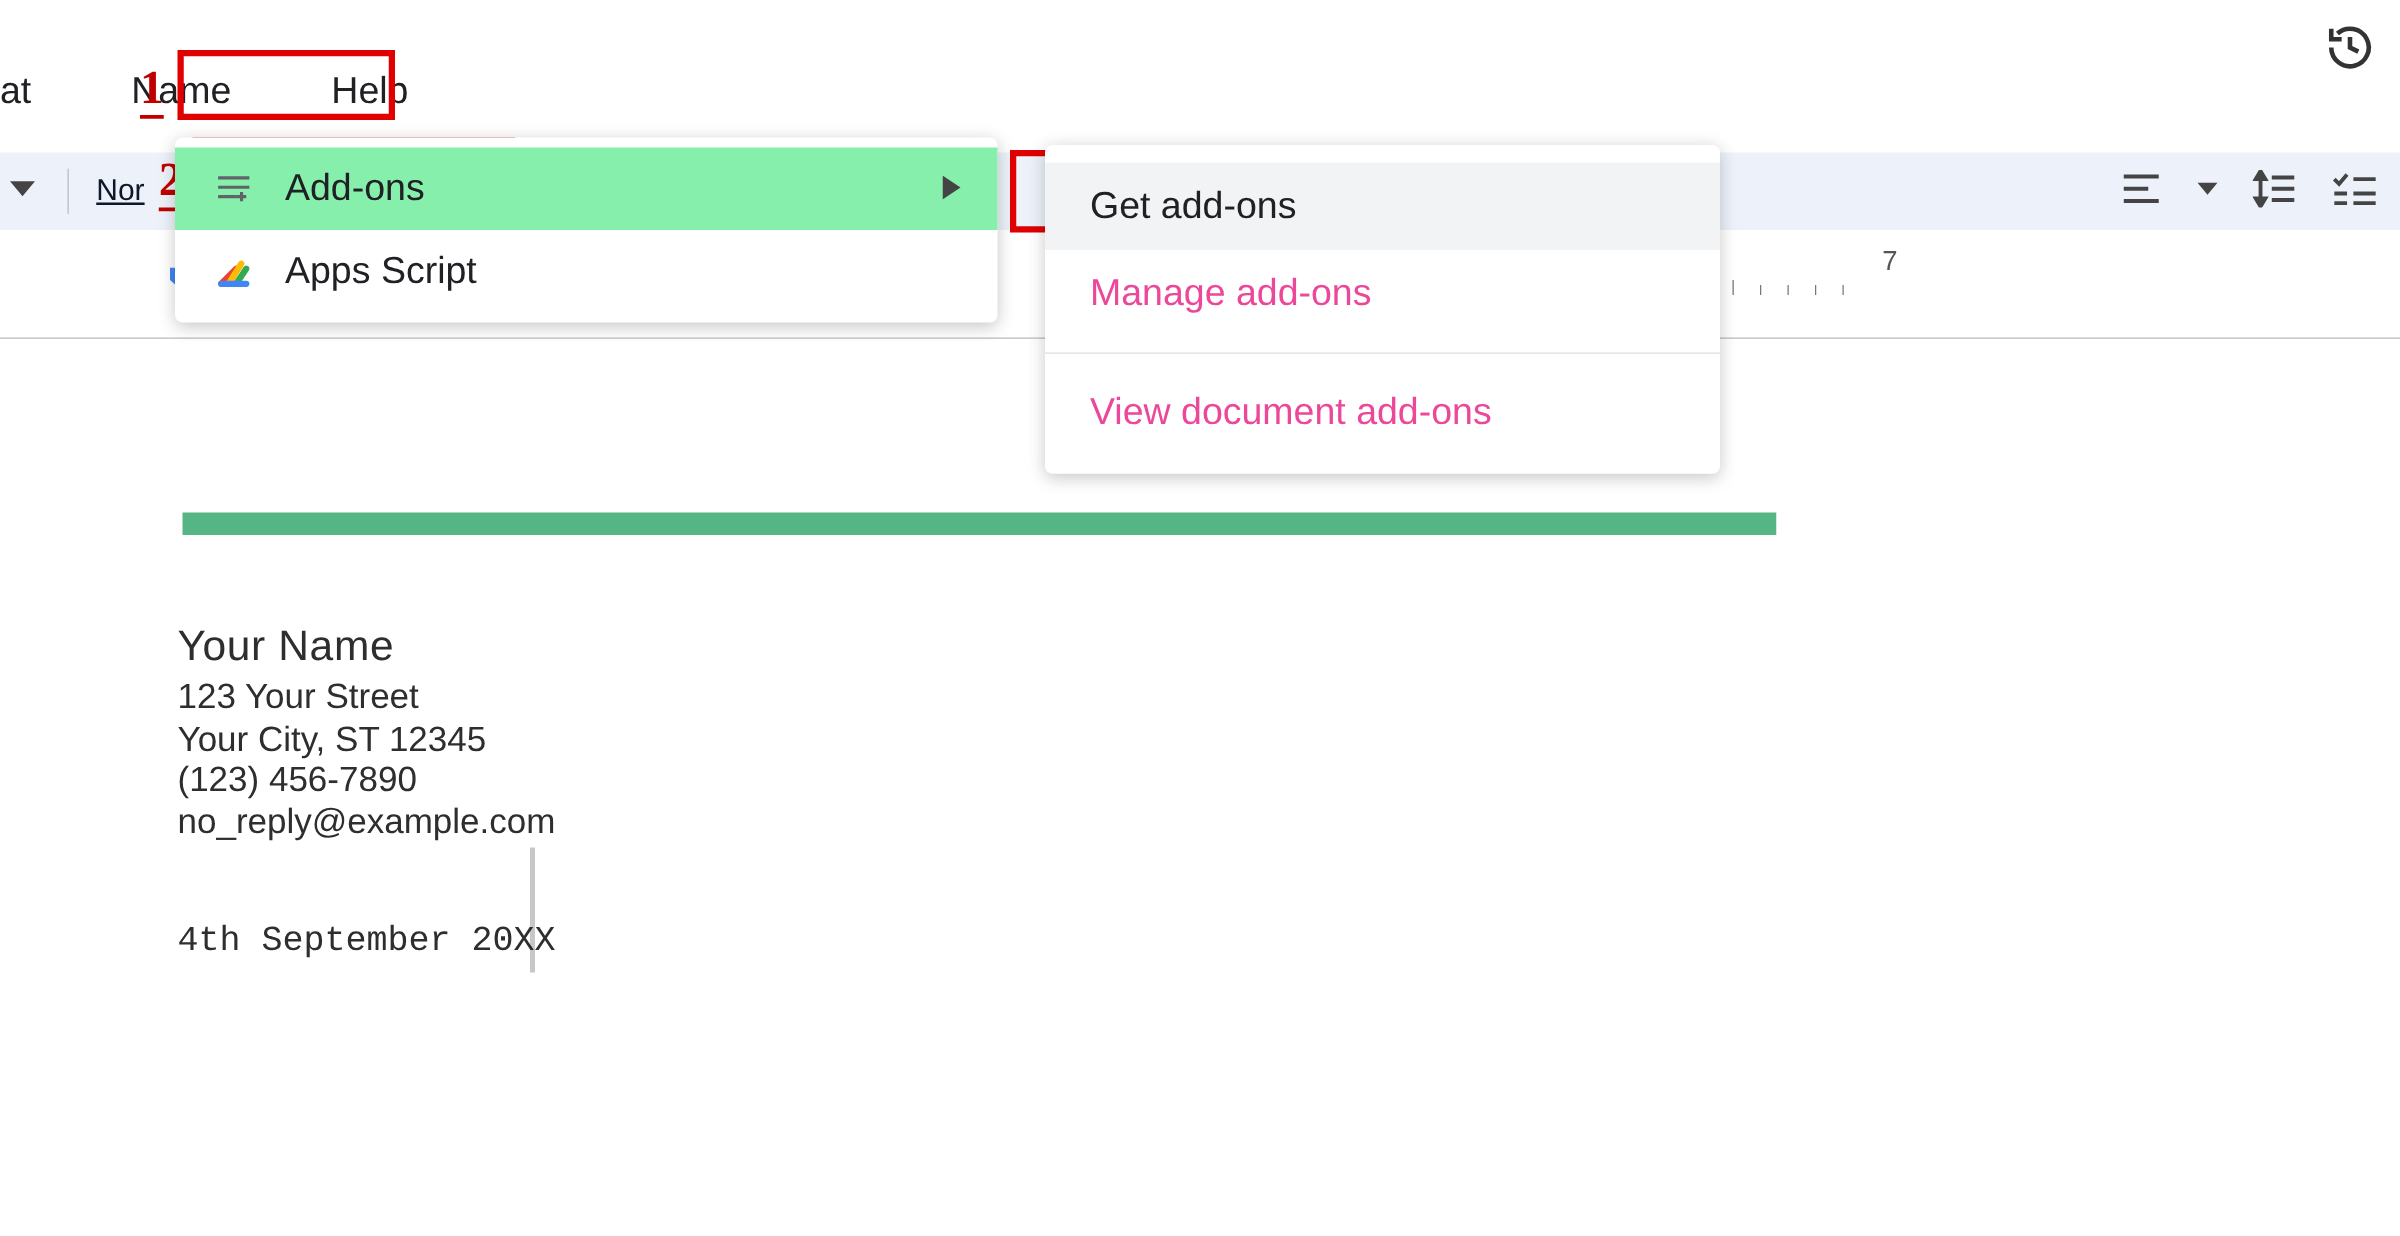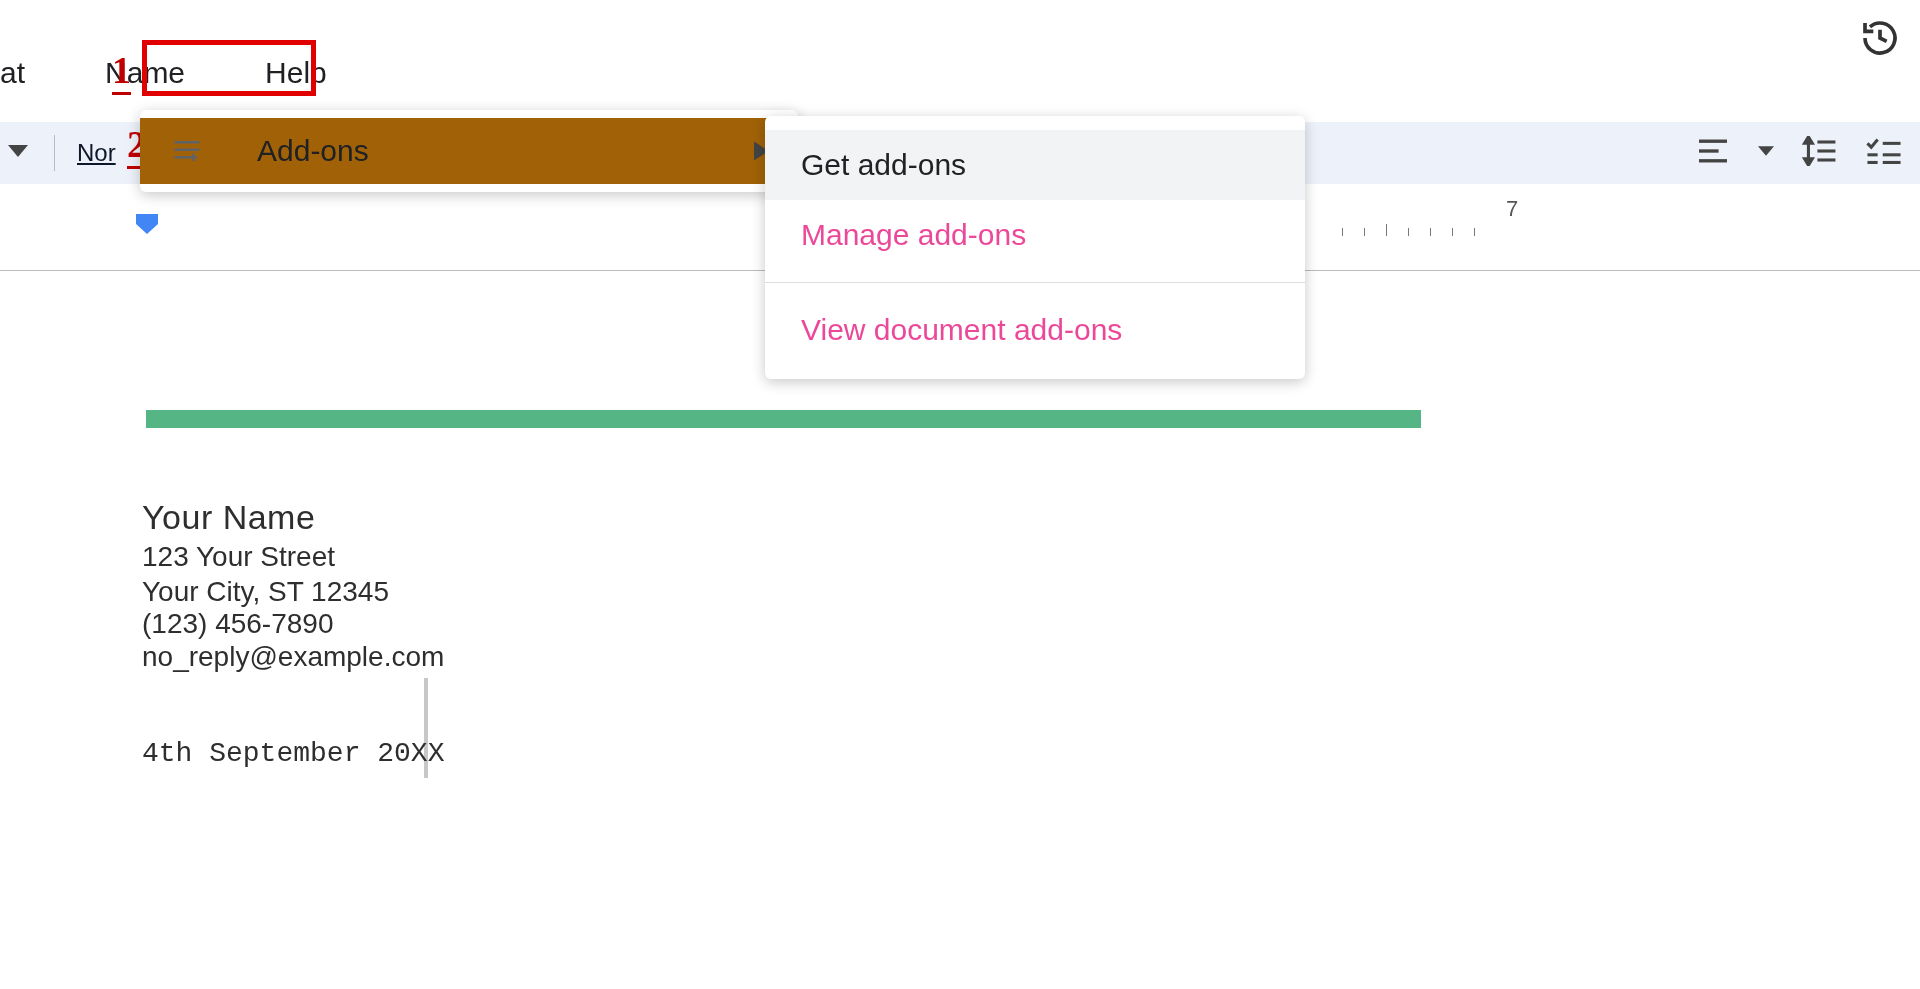--- a/index.html
+++ b/index.html
@@ -16,25 +16,25 @@
     .annotation.underline { border-bottom: 3px solid #c00000; padding-bottom: 0px; display: inline-block; }
     .redbox { position: absolute; border: 5px solid #e00000; pointer-events: none; }
     
     .toolbar { position: absolute; top: 122px; left: 0; right: 0; height: 62px; background: #edf2fa; display: flex; align-items: center; }
     .toolbar-dropdown-arrow { margin-left: 8px; }
     .toolbar-text { font-size: 24px; color: #0f172a; margin-left: 80px; text-decoration: underline; }
     .toolbar-right { position: absolute; right: 18px; display: flex; align-items: center; gap: 28px; }
     
     .dropdown-menu { position: absolute; background: #fff; border-radius: 6px; box-shadow: 0 3px 14px rgba(0,0,0,0.22); z-index: 100; }
     .menu-item { display: flex; align-items: center; padding: 14px 28px; font-size: 30px; color: #202124; cursor: pointer; }
-    .menu-item.hovered { background: #a16207; gap: 29px; }
+    .menu-item.hovered { background: #86efac; }
     .menu-item .icon-slot { width: 38px; height: 38px; margin-right: 22px; display: flex; align-items: center; justify-content: center; }
     .menu-item .arrow { margin-left: auto; }
     
-    .submenu { position: absolute; top: 116px; left: 765px; width: 540px; background: #fff; border-radius: 6px; box-shadow: 0 3px 14px rgba(0,0,0,0.22); z-index: 110; padding: 14px 0; }
+    .submenu { position: absolute; top: 116px; left: 836px; width: 540px; background: #fff; border-radius: 6px; box-shadow: 0 3px 14px rgba(0,0,0,0.22); z-index: 110; padding: 14px 0; }
     .submenu-item { padding: 18px 36px; font-size: 30px; color: #3c4043; cursor: pointer; }
     .submenu-item.hovered { background: #f1f3f4; color: #202124; }
     .submenu-item.dim { color: #ec4899; }
     .submenu-divider { height: 1px; background: #ddd; margin: 12px 0; }
     
     .ruler { position: absolute; top: 200px; left: 0; right: 0; height: 36px; }
     .ruler-tick { position: absolute; bottom: 0; width: 1px; height: 8px; background: #777; }
     .ruler-tick.major { height: 12px; }
     .ruler-num { position: absolute; bottom: 14px; font-size: 22px; color: #555; transform: translateX(-50%); }
     .ruler-hr { position: absolute; top: 270px; left: 0; right: 0; height: 1px; background: #bbb; }
@@ -122,20 +122,31 @@
           <line x1="14" y1="15" x2="20" y2="15"></line>
         </svg>
     </span>
     <span>Add-ons</span>
     <span class="arrow">
       <svg width="16" height="20" viewBox="0 0 10 12">
           <polygon points="0,0 9,6 0,12" fill="#444"></polygon>
         </svg>
     </span>
   </div>
+  <div class="menu-item">
+    <span class="icon-slot">
+      <svg width="32" height="32" viewBox="0 0 32 32">
+        <path d="M6 26 L18 14" stroke="#ea4335" stroke-width="5" stroke-linecap="round"></path>
+        <path d="M12 26 L22 10" stroke="#fbbc04" stroke-width="5" stroke-linecap="round"></path>
+        <path d="M18 26 L26 14" stroke="#34a853" stroke-width="5" stroke-linecap="round"></path>
+        <path d="M6 26 L26 26" stroke="#4285f4" stroke-width="5" stroke-linecap="round"></path>
+      </svg>
+    </span>
+    <span>Apps Script</span>
+  </div>
 </div>
 
 <div class="annotation underline" style="top:122px; left:127px;">2</div>
 <div class="redbox" style="top:110px; left:154px; width:258px; height:56px;"></div>
 
 <div class="annotation underline" style="top:122px; left:770px;">3</div>
 
 <div class="submenu">
   <div class="submenu-item hovered">Get add-ons</div>
   <div class="submenu-item dim">Manage add-ons</div>

